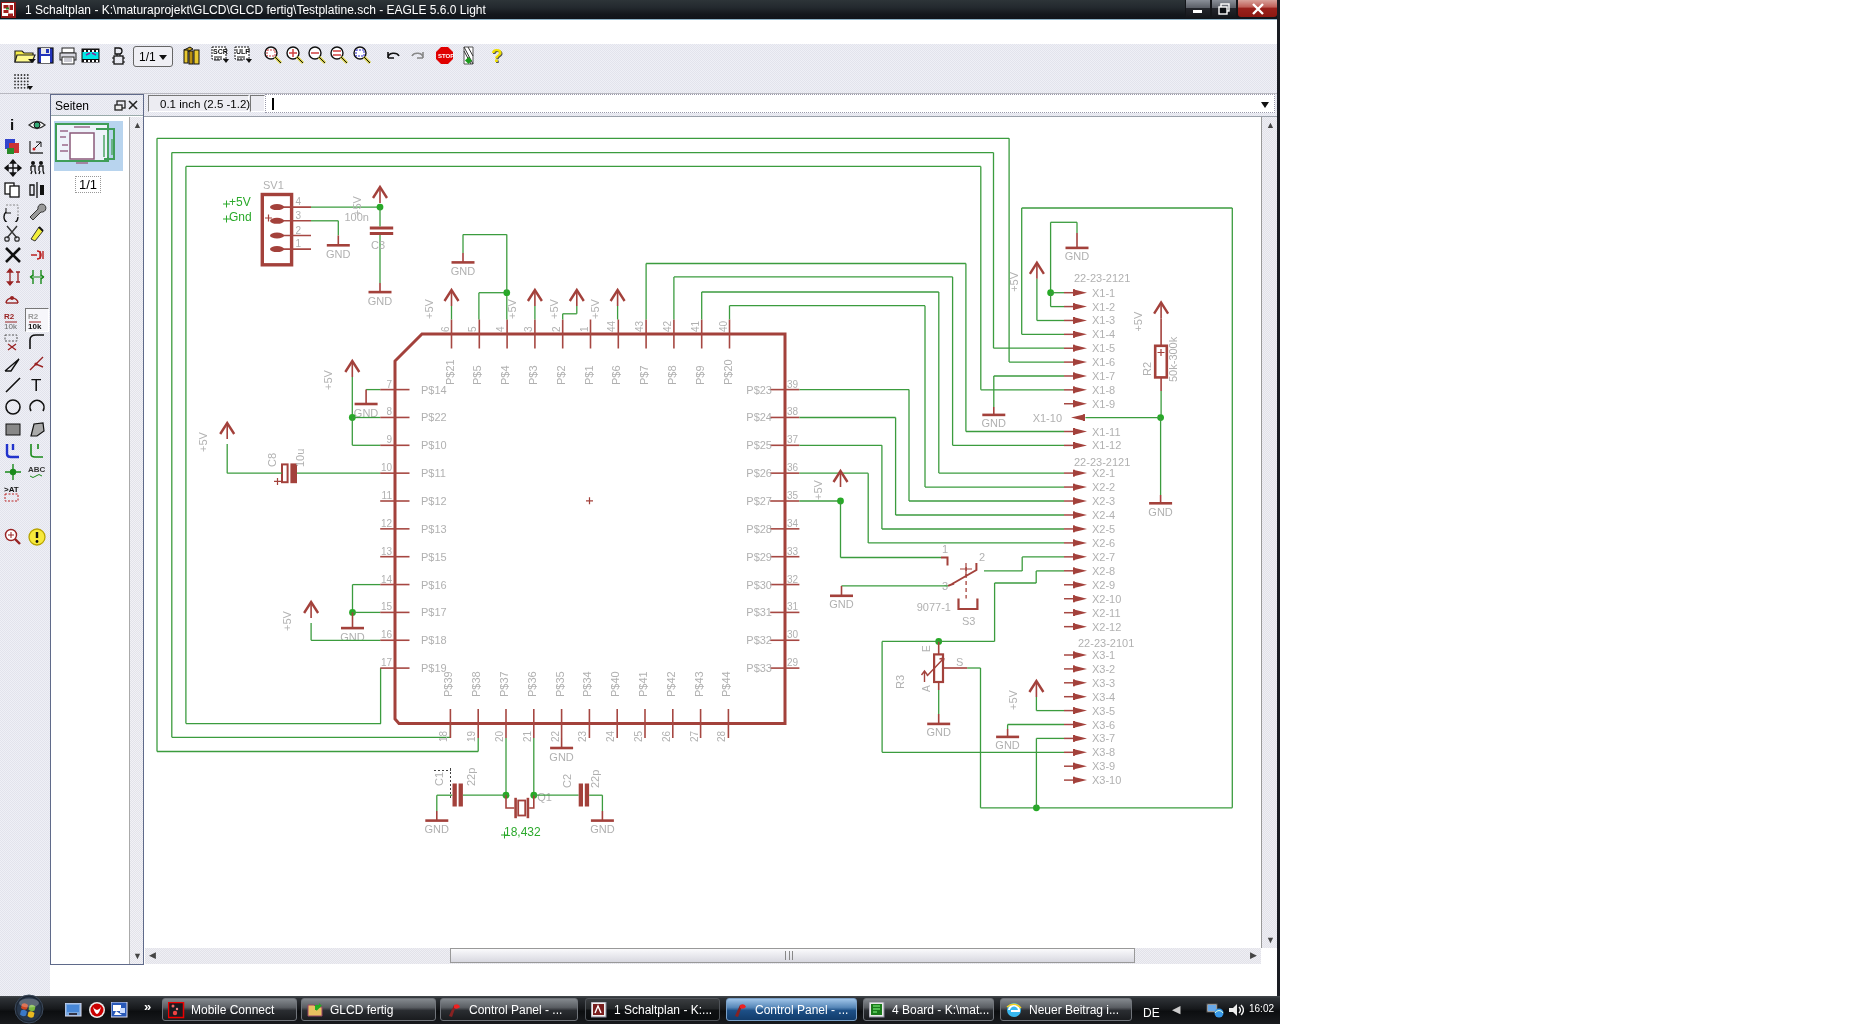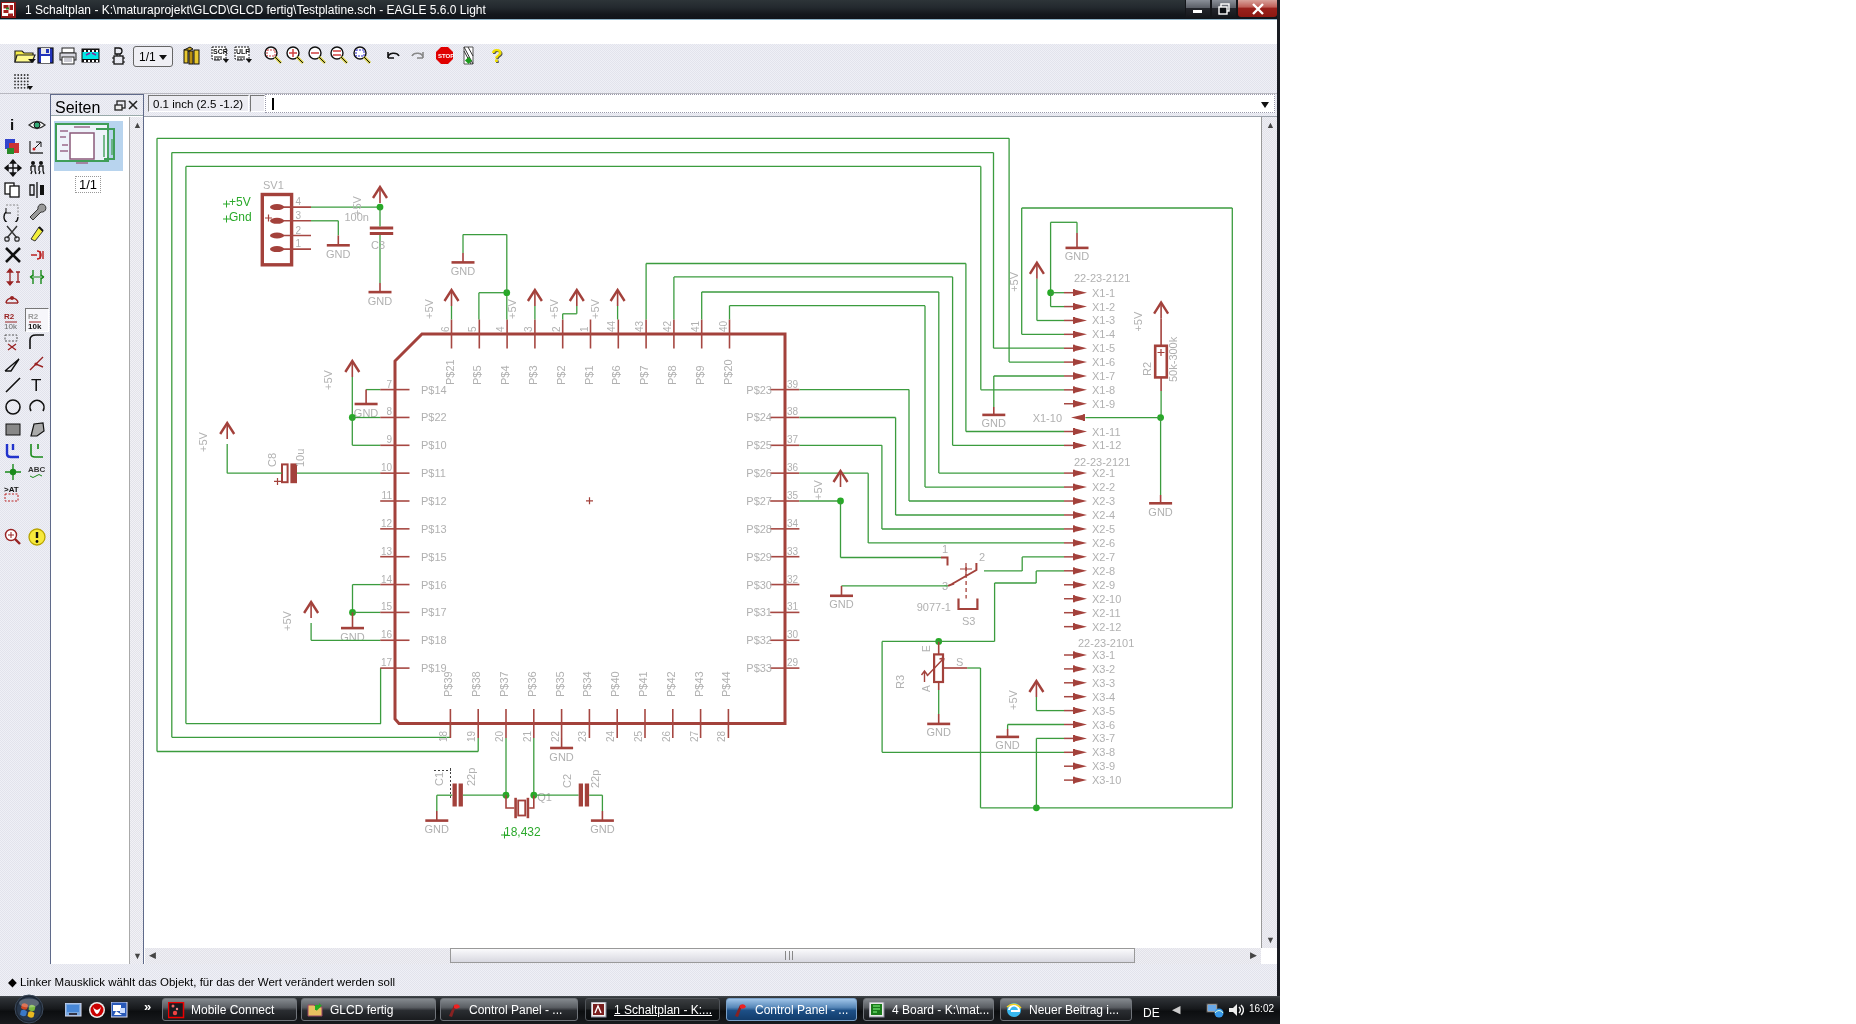--- a/index.html
+++ b/index.html
@@ -17,52 +17,52 @@
   background:conic-gradient(#eff0f6 25%, #e2e3ec 0 50%, #eff0f6 0 75%, #e2e3ec 0); background-size:2px 2px; }
 #menubar span { position:absolute; top:6px; font-size:12px; color:#000; }
 #toolbar1 { left:0; top:44px; width:1280px; height:26px;
   background:conic-gradient(#eff0f6 25%, #e2e3ec 0 50%, #eff0f6 0 75%, #e2e3ec 0); background-size:2px 2px; }
 #toolbar2 { left:0; top:70px; width:1280px; height:24px;
   background:conic-gradient(#eff0f6 25%, #e2e3ec 0 50%, #eff0f6 0 75%, #e2e3ec 0); background-size:2px 2px;
   border-bottom:1px solid #b8b8c0; }
 #row3 { left:0; top:94px; width:1280px; height:23px; border-bottom:1px solid #9aa0aa;
   background:conic-gradient(#eff0f6 25%, #e2e3ec 0 50%, #eff0f6 0 75%, #e2e3ec 0); background-size:2px 2px; }
 #coordbox { position:absolute; left:148px; top:1px; width:101px; height:17px; background:#ececf2;
-  border:1px solid #777; border-right-color:#fff; border-bottom-color:#fff; font-size:11.5px; padding:2px 0 0 4px; white-space:nowrap; }
+  border:1px solid #777; border-right-color:#fff; border-bottom-color:#fff; font-size:11.5px; padding:2px 0 0 11px; white-space:nowrap; }
 #spacerbox { position:absolute; left:250px; top:1px; width:15px; height:17px; background:#ececf2;
   border:1px solid #777; border-right-color:#fff; border-bottom-color:#fff; }
 #cmdbox { position:absolute; left:265px; top:0px; width:1010px; height:19px; background:#fff; border:1px dotted #99a; }
 #cmdcursor { position:absolute; left:6px; top:3px; width:1.5px; height:12px; background:#000; }
 #palette { left:0; top:94px; width:50px; height:902px;
   background:conic-gradient(#eff0f6 25%, #e2e3ec 0 50%, #eff0f6 0 75%, #e2e3ec 0); background-size:2px 2px; }
 #seiten { left:50px; top:94px; width:94px; height:871px; background:#fff; border:1px solid #5f6a8a; }
 #seitenhdr { position:absolute; left:0; top:0; width:92px; height:21px;
   background:conic-gradient(#eff0f6 25%, #e2e3ec 0 50%, #eff0f6 0 75%, #e2e3ec 0); background-size:2px 2px;
-  border-bottom:1px solid #9aa; font-size:16px; padding:4px 0 0 4px; color:#000; }
+  border-bottom:1px solid #9aa; font-size:12px; padding:4px 0 0 4px; color:#000; }
 #thumb { position:absolute; left:3px; top:26px; width:69px; height:50px; background:#b8d4ee; }
 #thumblbl { position:absolute; left:24px; top:81px; font-size:13px; color:#000; border:1px dotted #999; padding:0 3px; }
 #seitenscroll { position:absolute; right:0; top:22px; width:14px; height:847px;
   background:conic-gradient(#f1f1f6 25%, #e3e3ea 0 50%, #f1f1f6 0 75%, #e3e3ea 0); background-size:2px 2px;
   border-left:1px solid #aaa; }
 #canvas { left:145px; top:117px; width:1116px; height:831px; background:#fff; overflow:hidden; }
 #vscroll { left:1261px; top:117px; width:16px; height:831px;
   background:conic-gradient(#efeff4 25%, #e2e2e9 0 50%, #efeff4 0 75%, #e2e2e9 0) 0 0/2px 2px; border-left:1px solid #999; }
 #hscroll { left:145px; top:948px; width:1116px; height:16px;
   background:conic-gradient(#efeff4 25%, #e2e2e9 0 50%, #efeff4 0 75%, #e2e2e9 0) 0 0/2px 2px; }
 .sthumb { position:absolute; background:linear-gradient(#fafafc,#d8d8e0); border:1px solid #999; }
 .arr { position:absolute; font-size:9px; color:#444; }
 #statusbar { left:0; top:964px; width:1280px; height:32px;
   background:conic-gradient(#eff0f6 25%, #e2e3ec 0 50%, #eff0f6 0 75%, #e2e3ec 0); background-size:2px 2px;
   font-size:11.5px; color:#000; }
 #taskbar { left:0; top:996px; width:1280px; height:28px;
   background:linear-gradient(#454a4e 0%, #2e3236 8%, #17191c 45%, #0c0e10 55%, #191b1e 100%); }
 .task { position:absolute; top:2px; height:23px; border:1px solid #70747a; border-radius:3px;
   background:linear-gradient(#84898e 0%, #5a5e63 40%, #2a2d31 55%, #1a1c1f 100%);
   color:#fff; font-size:12px; padding:4px 0 0 28px; white-space:nowrap; overflow:hidden; }
-.task.active { background:linear-gradient(#3a3d40 0%, #232628 48%, #0e1012 52%, #0a0c0e 100%); border-color:#505459;text-decoration:underline; }
+.task.active { background:linear-gradient(#3a3d40 0%, #232628 48%, #0e1012 52%, #0a0c0e 100%); border-color:#505459; }
 .task.hl { background:linear-gradient(#9fc4e8 0%, #5787b8 40%, #1d4f86 55%, #123c6b 100%); border-color:#7aa0c8; }
 #rightborder { left:1277px; top:0; width:3px; height:996px; background:#1a1c22; }
 </style></head><body>
 <div id="screen">
   <div id="titlebar" class="abs">
     <svg class="abs" style="left:1px;top:2px" width="15" height="16">
         <rect x="0" y="0" width="14" height="15" fill="#fff" stroke="#8c1616" stroke-width="2"></rect>
         <rect x="2.5" y="3" width="5" height="3.5" fill="#a51e1e"></rect>
         <rect x="8.5" y="3" width="3.5" height="5" fill="#a51e1e"></rect>
         <rect x="2.5" y="8" width="5" height="3" fill="#a51e1e"></rect>
@@ -975,23 +975,20 @@
       <div class="arr" style="left:4px;bottom:3px">▼</div>
     </div>
   <div id="hscroll" class="abs">
     <div class="arr" style="left:4px;top:2px">◀</div>
     <div class="sthumb" style="left:305px;top:0px;width:685px;height:15px"></div>
     <div class="abs" style="left:640px;top:3px;width:8px;height:9px;border-left:1px solid #888;border-right:1px solid #888;">
         <div style="margin:0 3px;height:9px;border-left:1px solid #888"></div>
       </div>
     <div class="arr" style="right:4px;top:2px">▶</div>
   </div>
-  <div id="statusbar" class="abs">
-      <span style="position:absolute;left:8px;top:11px">◆ Linker Mausklick wählt das Objekt, für das der Wert verändert werden soll</span>
-    </div>
   <div id="rightborder" class="abs"></div>
   <div id="taskbar" class="abs">
       <svg class="abs" style="left:8px;top:-2px" width="42" height="32">
 <circle cx="21" cy="15" r="14" fill="#1d2633" stroke="#3c4a5c" stroke-width="1"></circle>
 <circle cx="21" cy="15" r="12" fill="#27364a"></circle>
 <path d="M14,10 q3,-2 6,1 l-1,4 q-3,2 -6,-1 z" fill="#d04620"></path>
 <path d="M21.5,11.5 q3,-2 6,1 l-1,4 q-3,2 -6,-1 z" fill="#7ab840"></path>
 <path d="M13,16.5 q3,-2 6,1 l-1,4 q-3,2 -6,-1 z" fill="#3a78c8"></path>
 <path d="M20.5,18 q3,-2 6,1 l-1,4 q-3,2 -6,-1 z" fill="#e8b820"></path>
 <ellipse cx="21" cy="9" rx="10" ry="4.5" fill="#ffffff" opacity="0.25"></ellipse>

